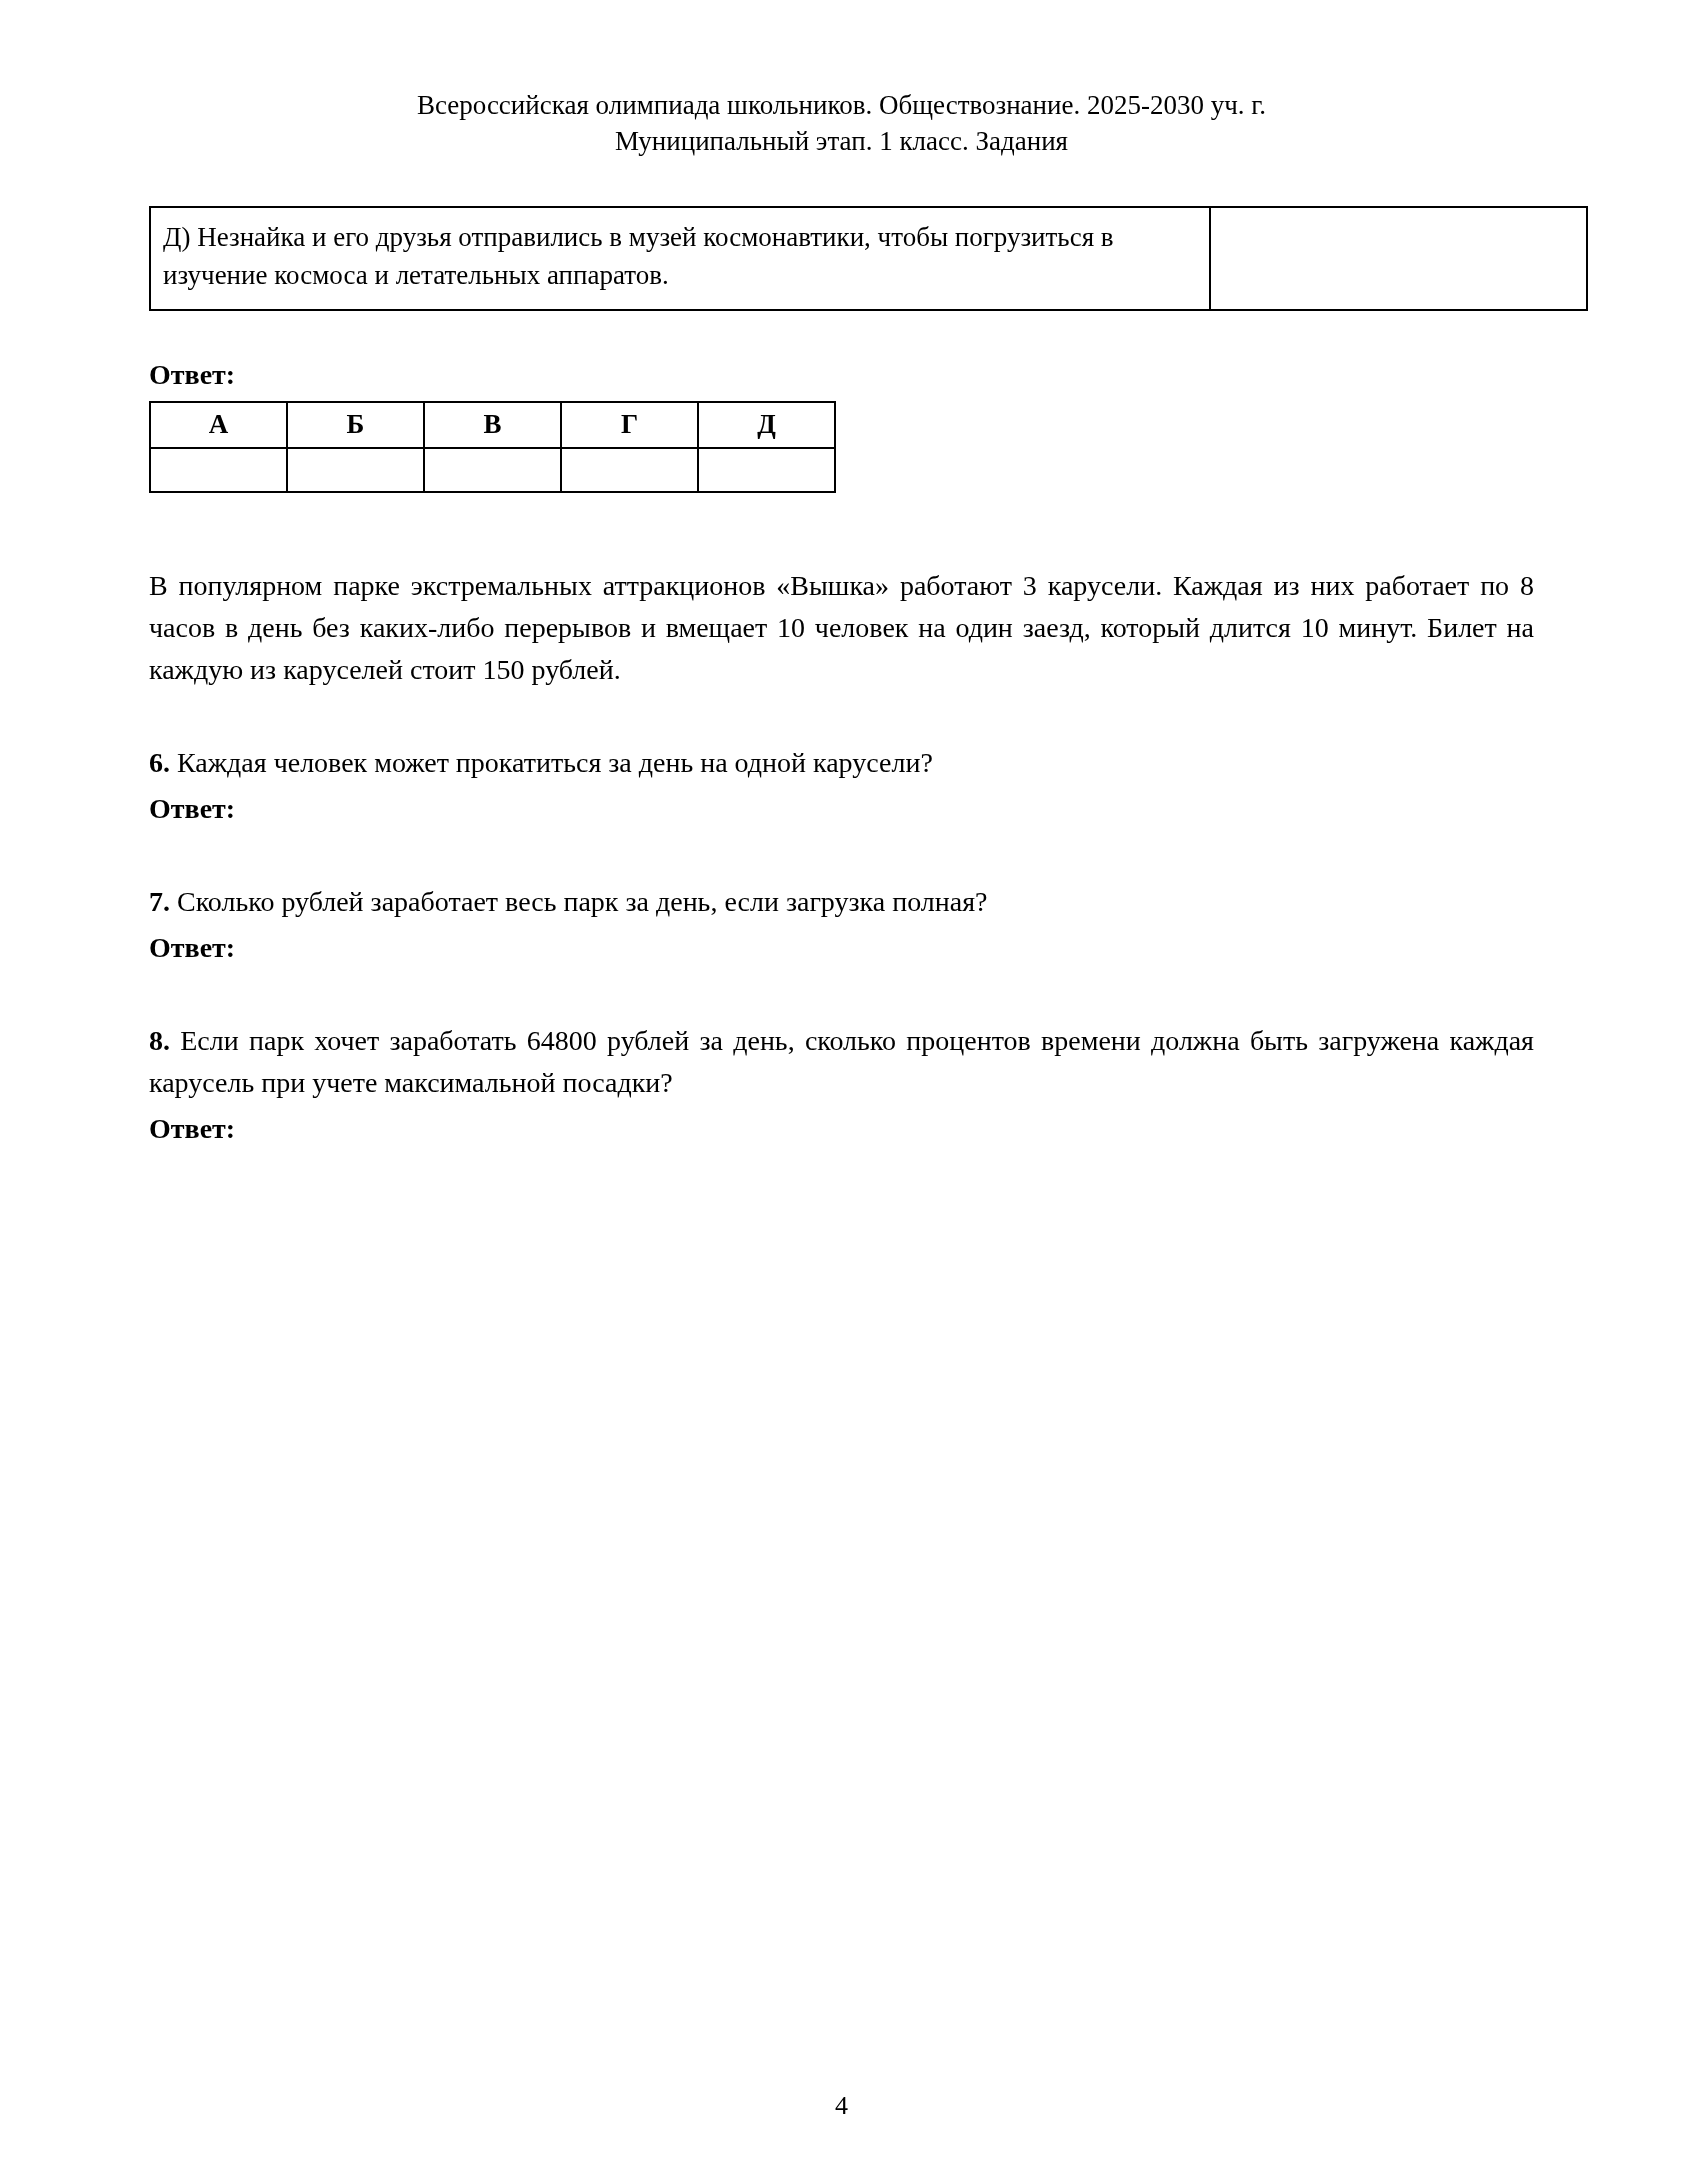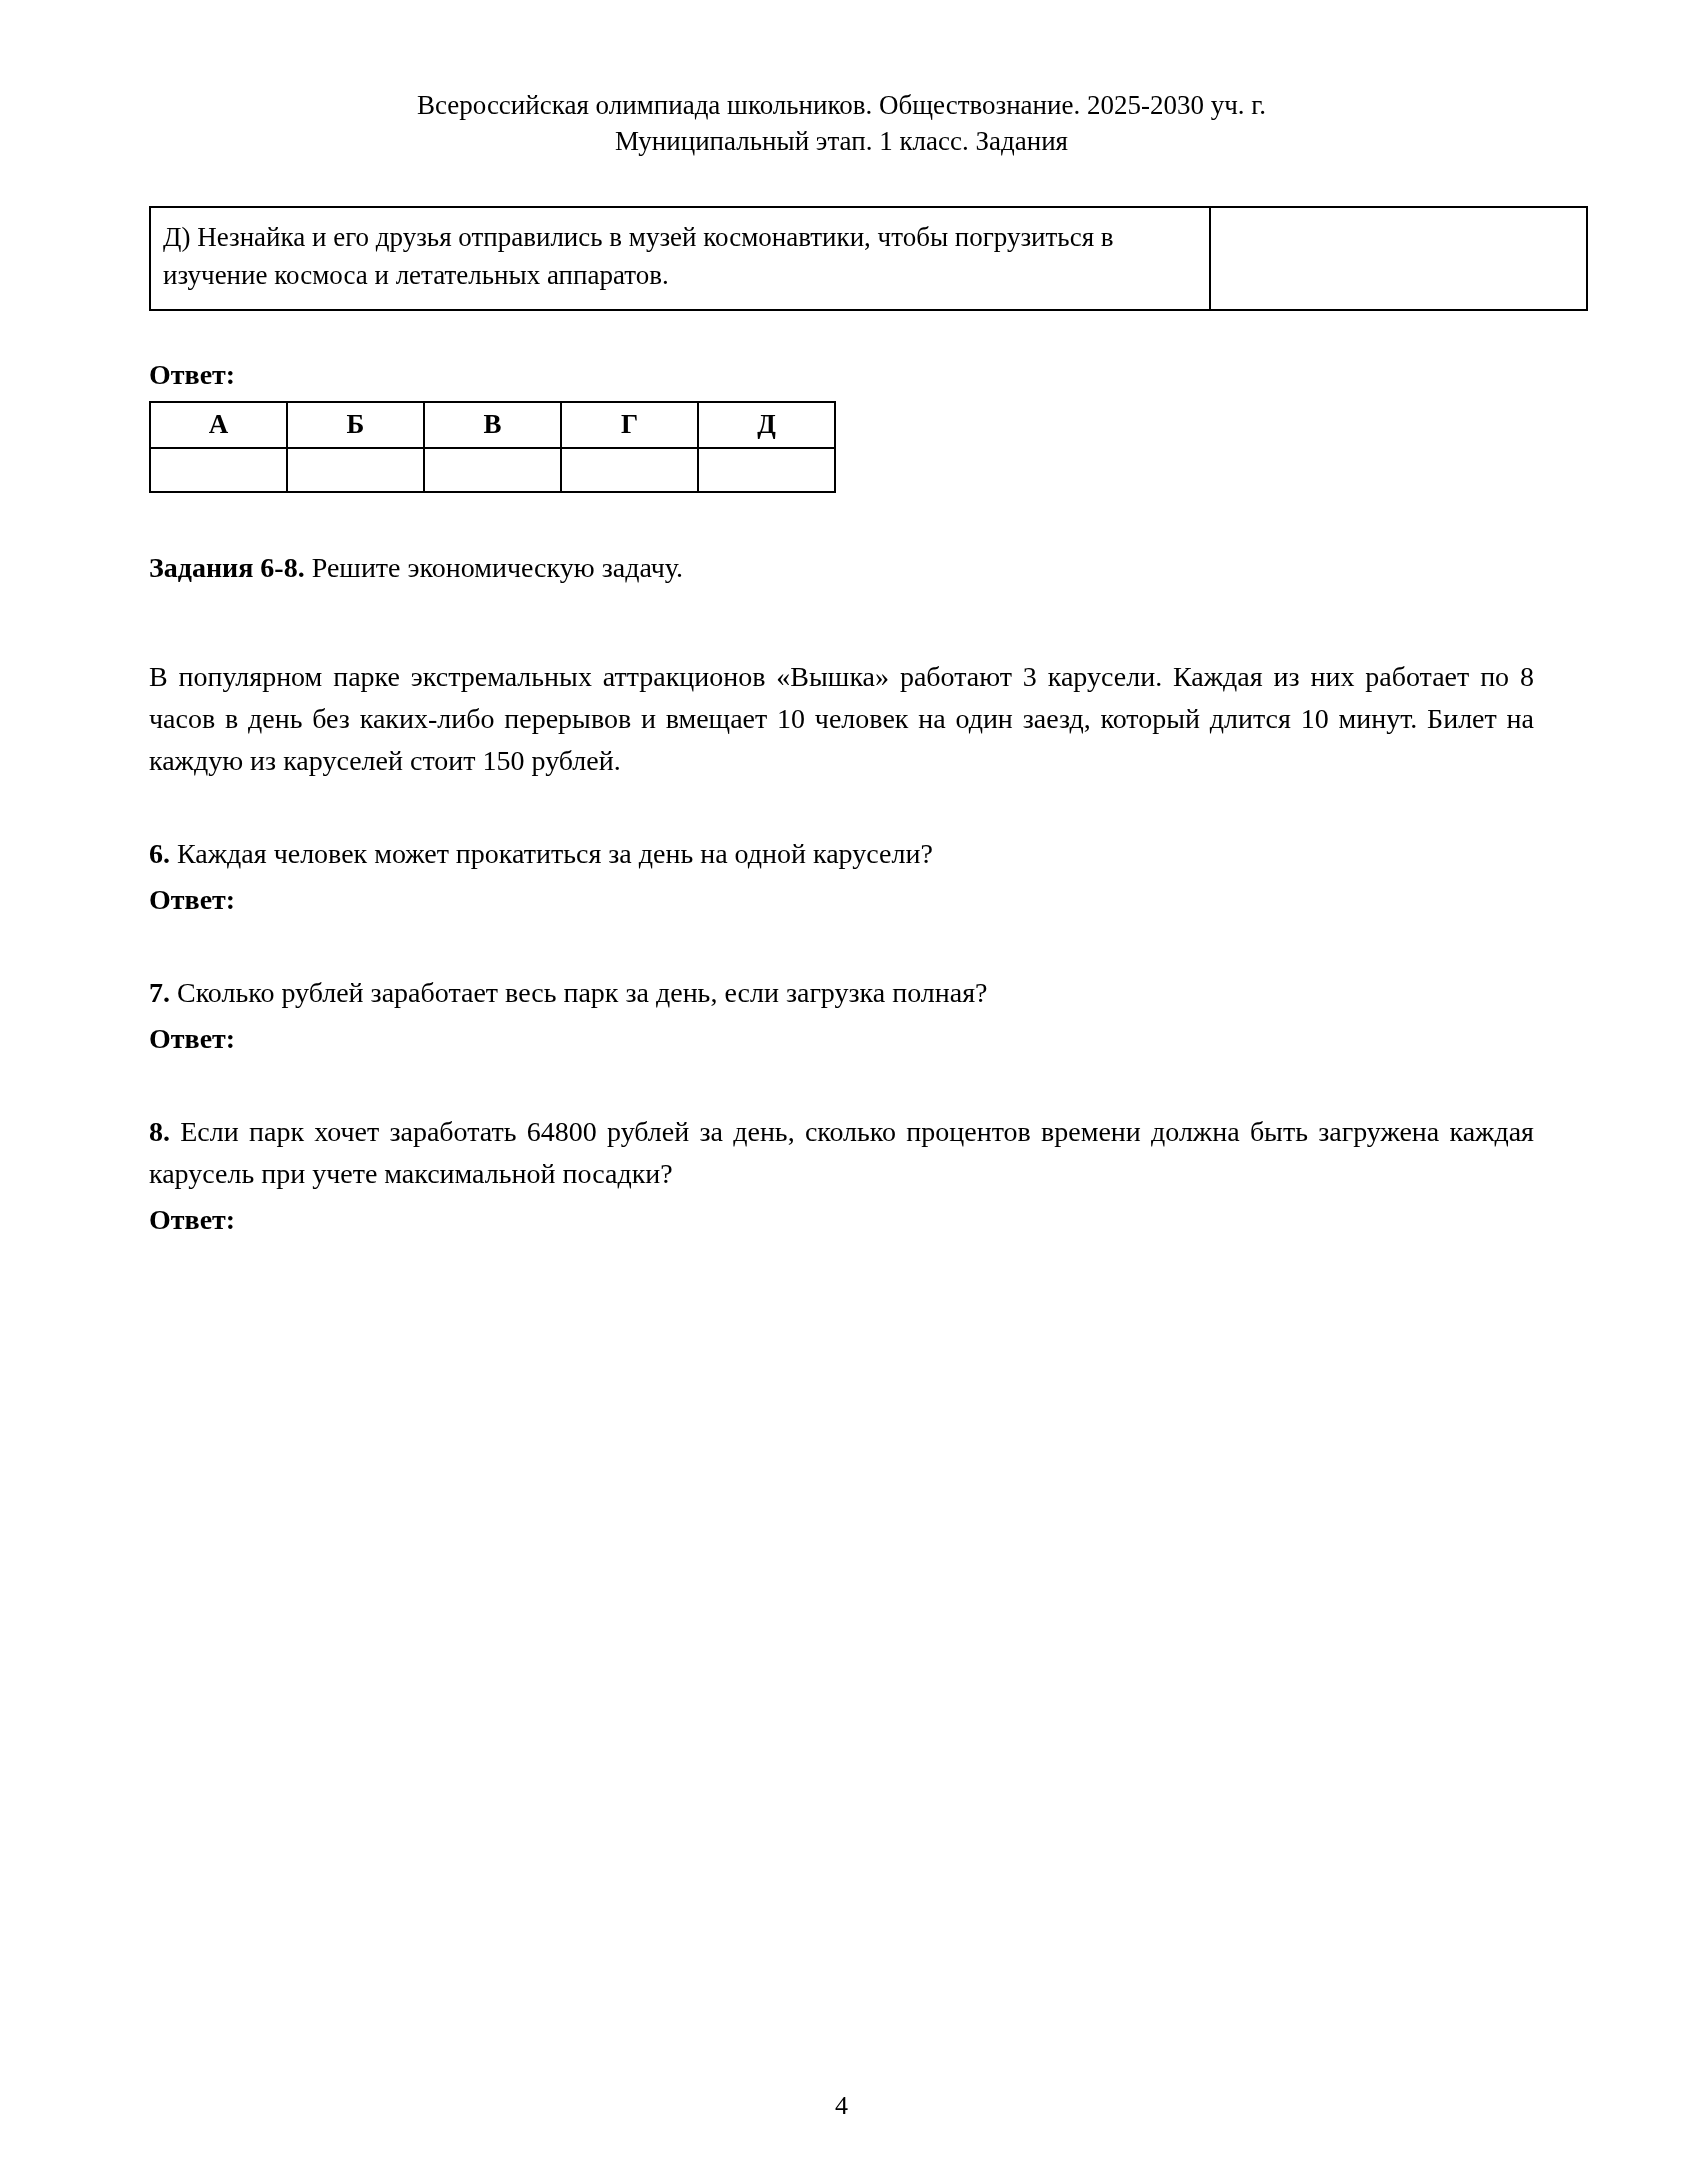--- a/index.html
+++ b/index.html
@@ -139,23 +139,20 @@
     <tr>
       <td></td>
       <td></td>
       <td></td>
       <td></td>
       <td></td>
     </tr>
   </tbody>
     </table>
 
-  <div class="section-title">
-    <span class="bold">Задания 6-8.</span><span> Решите экономическую задачу.</span>
-  </div>
 
   <div class="block">В популярном парке экстремальных аттракционов «Вышка» работают 3 карусели. Каждая из них работает по 8 часов в день без каких-либо перерывов и вмещает 10 человек на один заезд, который длится 10 минут. Билет на каждую из каруселей стоит 150 рублей.</div>
 
   <div class="task-q">
     <span class="bold">6.</span><span> Каждая человек может прокатиться за день на одной карусели?</span>
     <span class="ans">Ответ:</span>
   </div>
 
   <div class="task-q">
     <span class="bold">7.</span><span> Сколько рублей заработает весь парк за день, если загрузка полная?</span>

